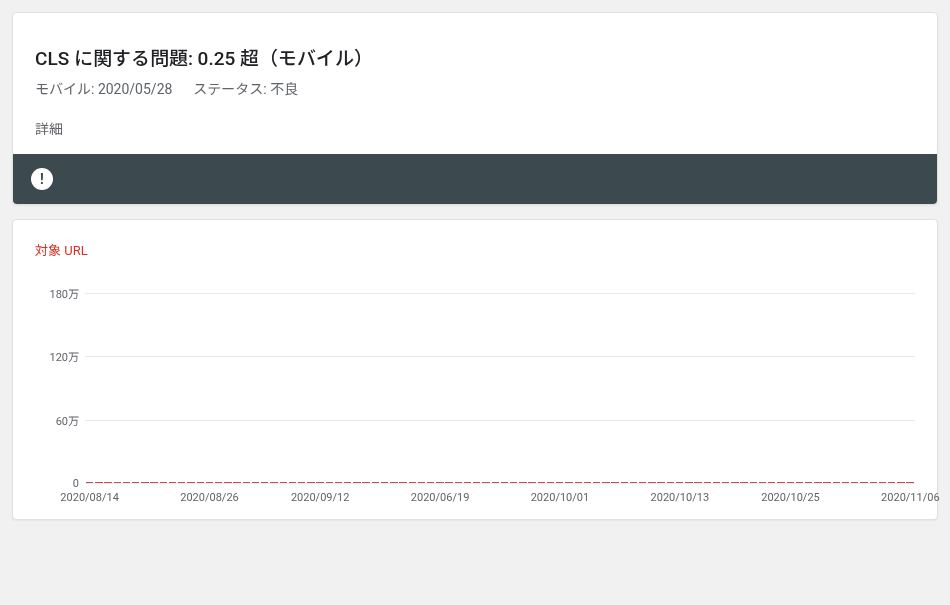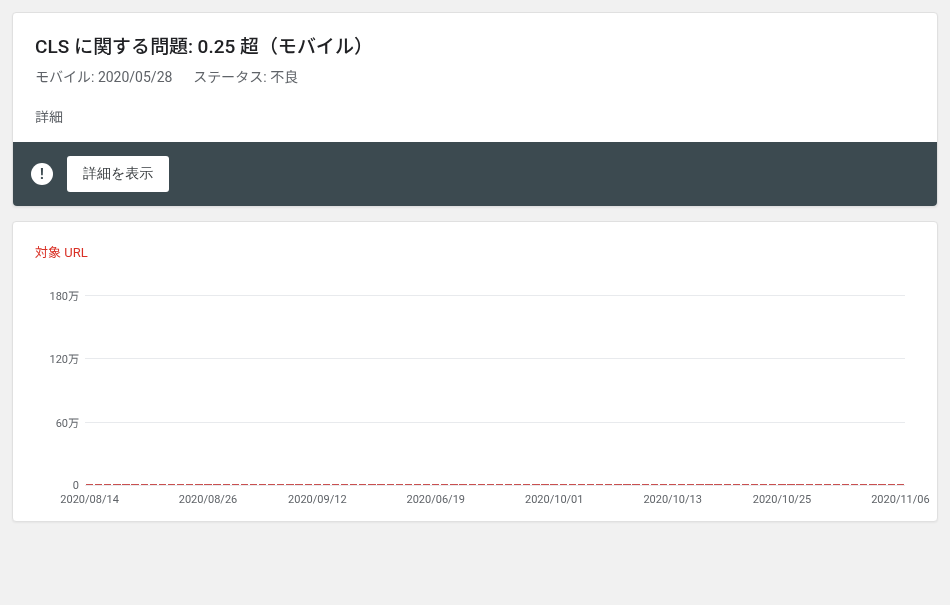--- a/index.html
+++ b/index.html
@@ -12,21 +12,21 @@
     width: 950px;
   }
   .card {
     background: #fff;
     border: 1px solid #e0e0e0;
     border-radius: 4px;
     box-shadow: 0 1px 2px rgba(0,0,0,0.05);
   }
   .hdr-card { margin-bottom: 14px; }
   .hdr-top { padding: 18px 22px 8px 22px; }
-  .title { font-size: 19px; font-weight: 500; color: #202124; }
+  .title { font-size: 19px; font-weight: 500; color: #202124; margin-top: 12px; }
   .subrow { margin-top: 8px; font-size: 14px; color: #5f6368; }
   .subrow .gap { display: inline-block; width: 14px; }
   .details-link { padding: 12px 22px 16px 22px; font-size: 14px; color: #5f6368; }
   .banner {
     background: #3c4a50;
     color: #fff;
     display: flex;
     align-items: center;
     padding: 14px 18px;
     border-radius: 0 0 4px 4px;
@@ -40,21 +40,21 @@
   }
   .banner-main { flex: 1; font-size: 14px; }
   .banner-main .vlabel { font-weight: 500; }
   .banner-main .vstatus { font-weight: 700; }
   .banner-main .vdone { margin-left: 18px; color: #cfd8dc; }
   .banner-btn {
     background: #fff; color: #3c4043; border: none;
     padding: 9px 16px; font-size: 14px; border-radius: 3px;
     cursor: pointer;
   }
-  .chart-card { padding: 20px 32px 12px 22px; }
+  .chart-card { padding: 20px 22px 12px 22px; }
   .metric-label { font-size: 13px; color: #d93025; }
   .metric-value { font-size: 34px; font-weight: 400; color: #d93025; margin-top: 4px; }
   .chart-wrap { margin-top: 34px; position: relative; }
   .plot {
     position: relative;
     height: 190px;
     margin-left: 50px;
   }
   .grid-line {
     position: absolute; left: 0; right: 0; height: 1px; background: #e8eaed;
@@ -88,21 +88,20 @@
       <span>モバイル:</span>
       <span>2020/05/28</span>
       <span class="gap"></span>
       <span>ステータス:</span>
       <span>不良</span>
     </div>
   </div>
   <div class="details-link">詳細</div>
   <div class="banner">
     <div class="banner-icon">!</div>
-    <button class="banner-btn">詳細を表示</button>
   </div>
 </div>
 
 <div class="card chart-card">
   <div class="metric-label">対象 URL</div>
 
   <div class="chart-wrap">
     <div class="plot" id="plot">
       <div class="bars" id="bars">
           <div class="bar-slot">

